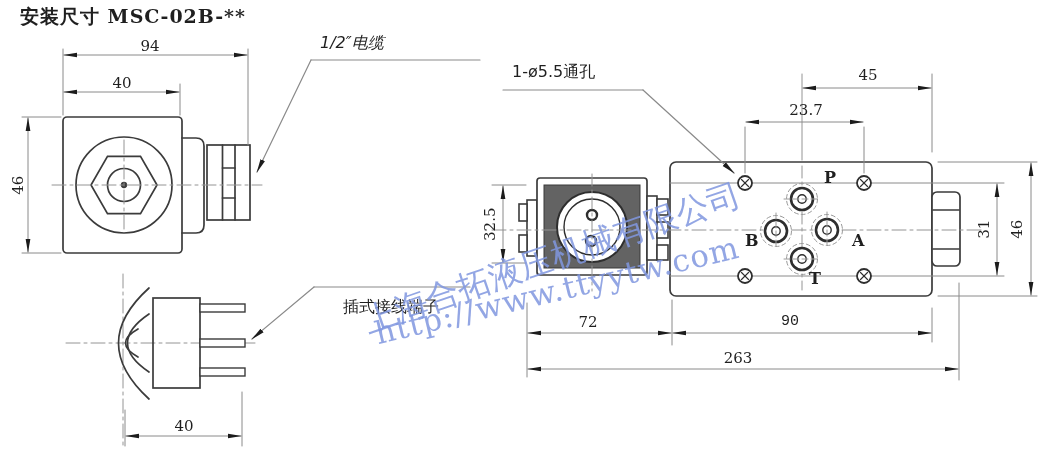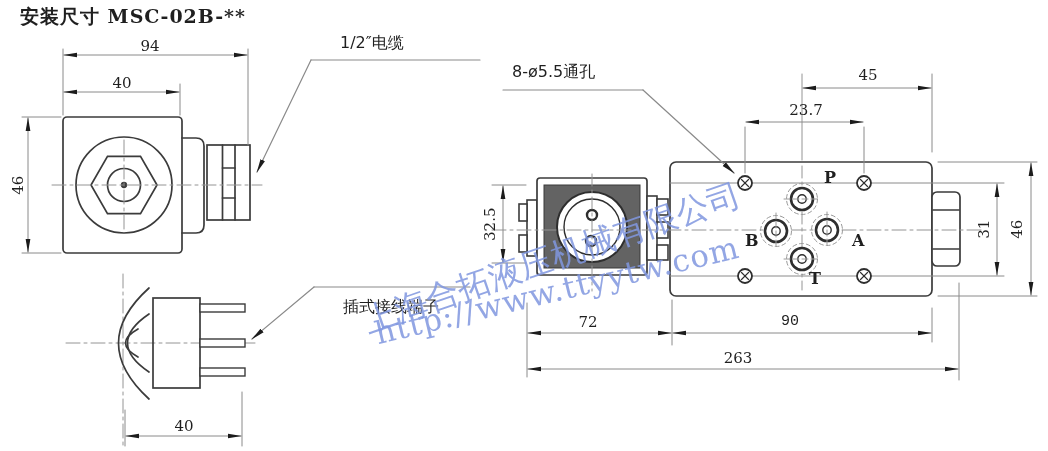--- a/index.html
+++ b/index.html
@@ -224,26 +224,26 @@
         <line x1="643" y1="90" x2="734" y2="173" marker-end="url(#ar)"></line>
       </g>
     </g>
   </svg>
 
   <div class="lbl ttl" style="left:20px;top:6px;">安装尺寸 MSC-02B-**</div>
 
   <div class="lbl ctr" style="left:120px;top:38px;width:60px;">94</div>
   <div class="lbl ctr" style="left:92px;top:75px;width:60px;">40</div>
   <div class="lbl ctr rot" style="left:-10px;top:177px;width:56px;">46</div>
-  <div class="lbl cjk" style="left:340px;top:34px;">1/2″电缆</div>
+  <div class="lbl cjk" style="left:320px;top:34px;font-style:italic;">1/2″电缆</div>
 
   <div class="lbl ctr" style="left:154px;top:418px;width:60px;">40</div>
   <div class="lbl cjk" style="left:343px;top:262px;margin-top:36px;">插式接线端子</div>
 
-  <div class="lbl cjk" style="left:512px;top:63px;">8-ø5.5通孔</div>
+  <div class="lbl cjk" style="left:512px;top:63px;">1-ø5.5通孔</div>
   <div class="lbl ctr" style="left:838px;top:67px;width:60px;">45</div>
   <div class="lbl ctr" style="left:776px;top:102px;width:60px;">23.7</div>
   <div class="lbl ctr rot" style="left:460px;top:216px;width:60px;">32.5</div>
   <div class="lbl ctr rot" style="left:954px;top:221px;width:60px;">31</div>
   <div class="lbl ctr rot" style="left:987px;top:221px;width:60px;">46</div>
   <div class="lbl ctr" style="left:558px;top:314px;width:60px;">72</div>
   <div class="lbl ctr" style="left:760px;top:314px;width:60px;font-family:Liberation Mono, monospace;">90</div>
   <div class="lbl ctr" style="left:708px;top:350px;width:60px;">263</div>
 
   <div class="lbl port" style="left:824px;top:169px;">P</div>

